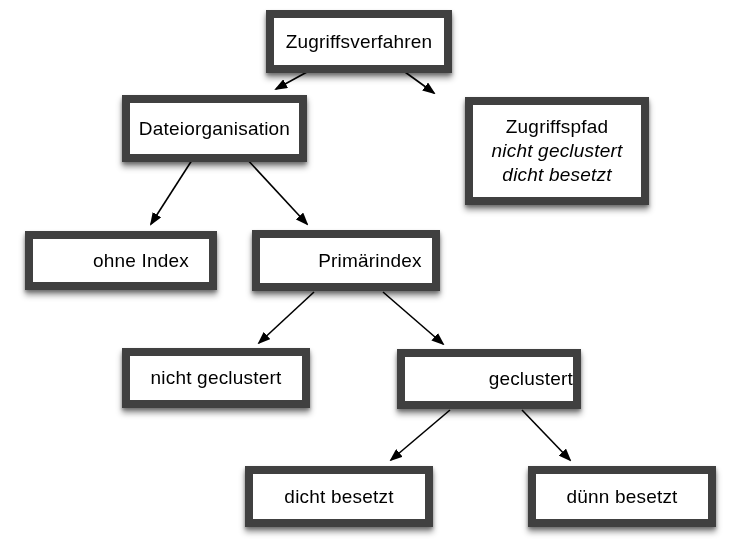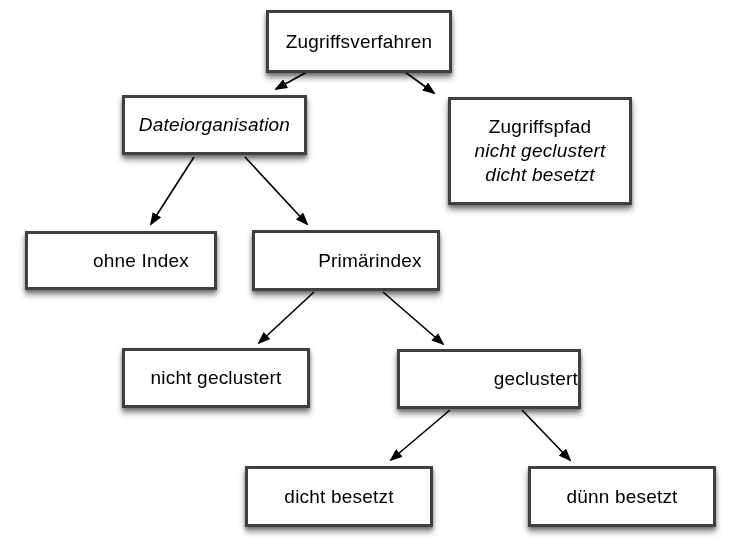--- a/index.html
+++ b/index.html
@@ -20,42 +20,42 @@
     left: 0;
     top: 0;
     width: 741px;
     height: 552px;
     pointer-events: none;
   }
   .node {
     position: absolute;
     box-sizing: border-box;
     background: #ffffff;
-    border: 3px solid #404040;
+    border: 8px solid #404040;
     box-shadow: 0 5px 6px rgba(0,0,0,0.42), 0 2px 3px rgba(0,0,0,0.28);
     display: flex;
     flex-direction: column;
     align-items: center;
     justify-content: center;
     text-align: center;
     font-size: 19px;
     color: #000000;
     letter-spacing: 0.2px;
   }
   .node .line {
     display: block;
     line-height: 24px;
   }
   .italic {
     font-style: italic;
   }
   
   #node-zugriffsverfahren { left: 266px; top: 10px;  width: 186px; height: 63px; }
-  #node-dateiorganisation { left: 122px; top: 95px;  width: 185px; height: 60px; font-style: italic; }
-  #node-zugriffspfad      { left: 448px; top: 97px;  width: 184px; height: 108px; }
+  #node-dateiorganisation { left: 122px; top: 95px;  width: 185px; height: 67px; }
+  #node-zugriffspfad      { left: 465px; top: 97px;  width: 184px; height: 108px; }
   #node-ohne-index        { left: 25px;  top: 231px; width: 192px; height: 59px; padding-left: 40px; }
   #node-primaerindex      { left: 252px; top: 230px; width: 188px; height: 61px; padding-left: 48px; }
   #node-nicht-geclustert  { left: 122px; top: 348px; width: 188px; height: 60px; }
   #node-geclustert        { left: 397px; top: 349px; width: 184px; height: 60px; align-items: flex-end; }
   #node-dicht-besetzt     { left: 245px; top: 466px; width: 188px; height: 61px; }
   #node-duenn-besetzt     { left: 528px; top: 466px; width: 188px; height: 61px; }
 </style>
 </head>
 <body>
 

